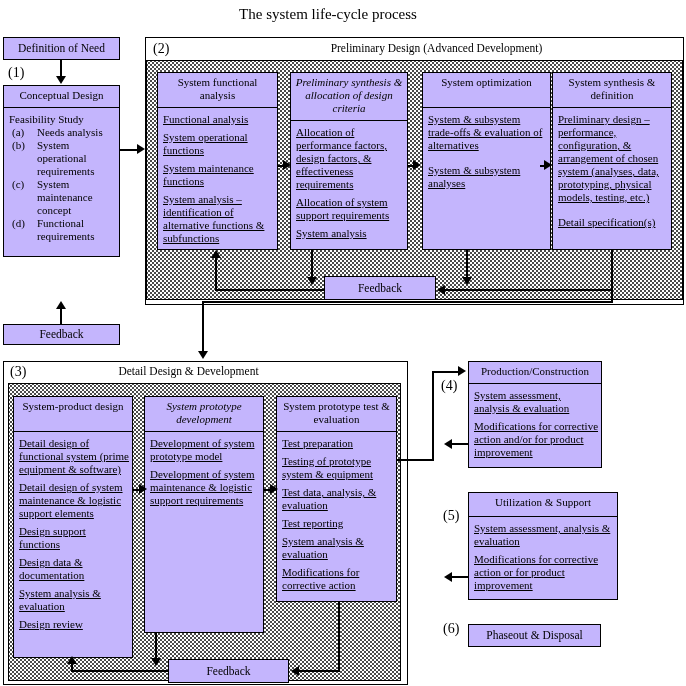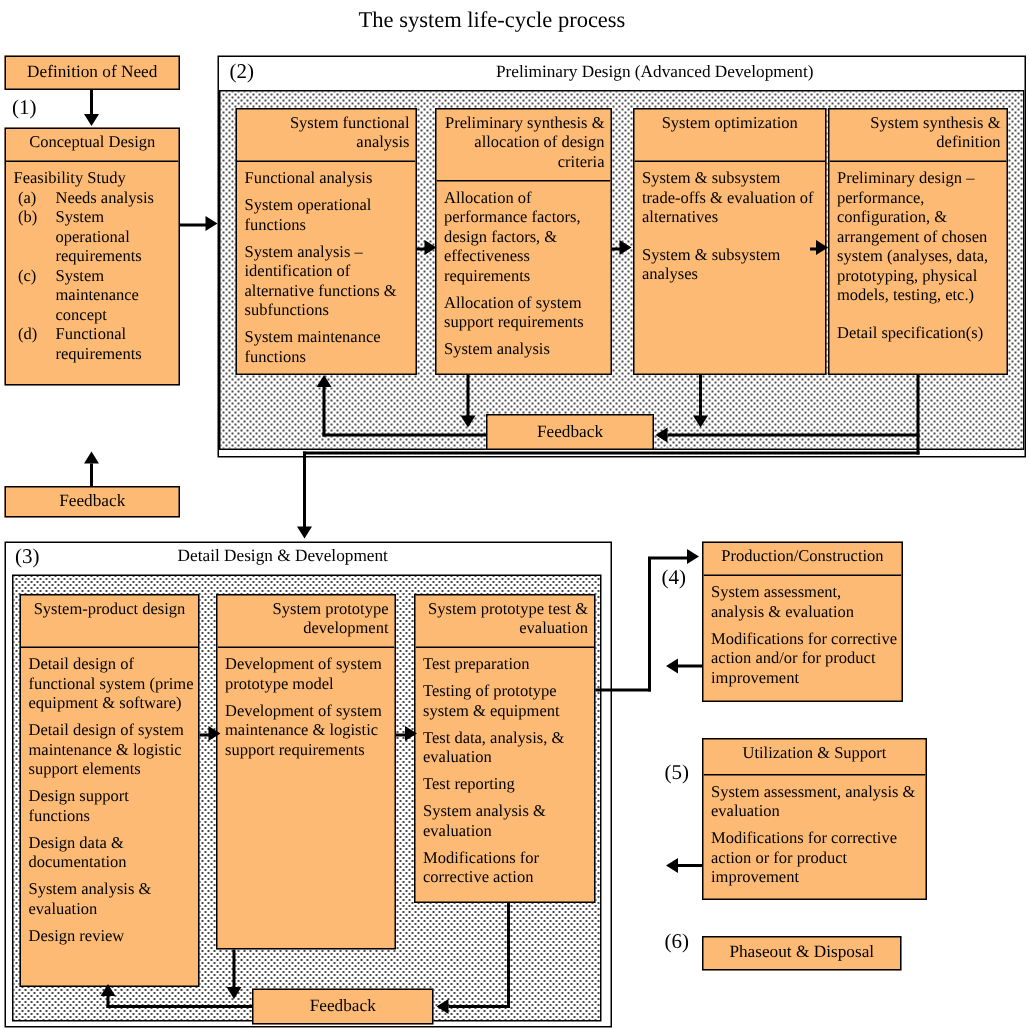--- a/index.html
+++ b/index.html
@@ -6,26 +6,26 @@
   .canvas{position:relative;width:686px;height:686px;background:#fff;color:#000;
           font-family:"Liberation Serif","DejaVu Serif",serif;font-size:11px;line-height:13px;overflow:hidden;}
   .main-title{position:absolute;left:103px;top:5px;width:450px;text-align:center;
               font-weight:normal;font-size:15px;line-height:18px;}
   .sec{position:absolute;border:1px solid #000;box-sizing:border-box;background:#fff;}
   .sec-title{position:absolute;text-align:center;font-size:11.5px;line-height:14px;}
   .stip{position:absolute;border:1px solid #000;box-sizing:border-box;background-color:#fff;
         background-image:radial-gradient(#4a4a4a 0.9px, transparent 1.05px),
                          radial-gradient(#4a4a4a 0.9px, transparent 1.05px);
         background-size:4px 4px;background-position:0 0,2px 2px;}
-  .box{position:absolute;background:#fdba74;border:1px solid #000;box-sizing:border-box;overflow:hidden;}
+  .box{position:absolute;background:#c4b5fd;border:1px solid #000;box-sizing:border-box;overflow:hidden;}
   .bhd{border-bottom:1px solid #000;box-sizing:border-box;display:flex;align-items:flex-start;
-       justify-content:center;text-align:right;padding:3px 4px 0 4px;font-size:11px;}
-  .bhd.left{justify-content:flex-start;text-align:right;}
+       justify-content:center;text-align:center;padding:3px 4px 0 4px;font-size:11px;}
+  .bhd.left{justify-content:flex-start;text-align:center;font-style:italic;}
   .bbd{padding:5px 3px 0 5px;}
-  .para{margin:0 0 5px 0;}
+  .para{margin:0 0 5px 0;text-decoration:underline;}
   .gap{margin-top:12px;}
   .cbox{display:flex;align-items:center;justify-content:center;text-align:center;font-size:11.5px;}
   .stage{position:absolute;font-size:14px;line-height:16px;}
   .fs-item{display:flex;}
   .fs-l{width:25px;flex:none;padding-left:3px;}
   .fs-t{flex:1;}
   .vline{position:absolute;width:2px;background:#000;}
   .hline{position:absolute;height:2px;background:#000;}
   .ah{position:absolute;width:0;height:0;border-style:solid;}
   .ah-down{border-width:8px 5px 0 5px;border-color:#000 transparent transparent transparent;}
@@ -72,22 +72,22 @@
   <div class="sec" style="left:145px;top:37px;width:539px;height:268px"></div>
   <div class="sec-title" style="left:134px;top:41px;width:605px">Preliminary Design (Advanced Development)</div>
   <div class="stage" style="left:153px;top:41px">(2)</div>
   <div class="stip" style="left:146px;top:60px;width:537px;height:240px"></div>
 
   <div class="box" style="left:157px;top:72px;width:121px;height:178px">
     <div class="bhd" style="height:35px">System functional analysis</div>
     <div class="bbd">
       <p class="para">Functional analysis</p>
       <p class="para">System operational functions</p>
+      <p class="para">System maintenance functions</p>
       <p class="para">System analysis – identification of alternative functions &amp; subfunctions</p>
-      <p class="para">System maintenance functions</p>
     </div>
   </div>
 
   <div class="box" style="left:290px;top:72px;width:118px;height:178px">
     <div class="bhd left" style="height:48px">Preliminary synthesis &amp; allocation of design criteria</div>
     <div class="bbd">
       <p class="para">Allocation of performance factors, design factors, &amp; effectiveness requirements</p>
       <p class="para">Allocation of system support requirements</p>
       <p class="para">System analysis</p>
     </div>

